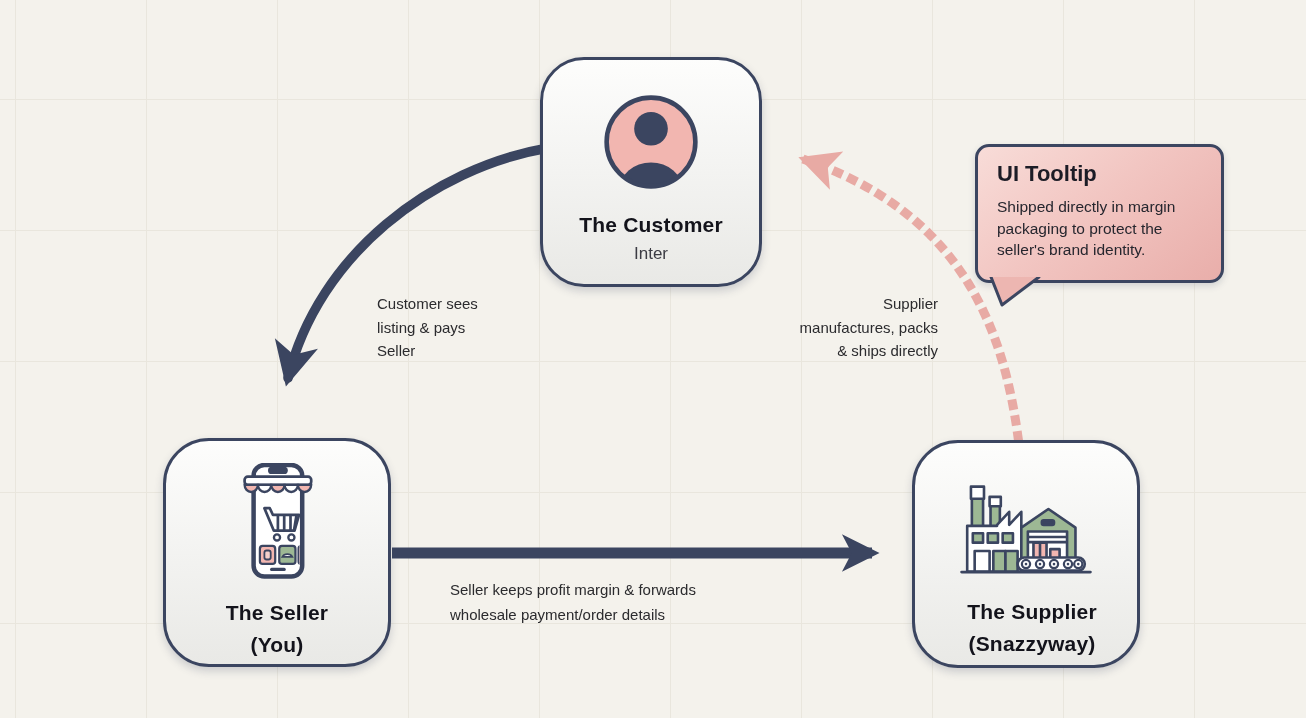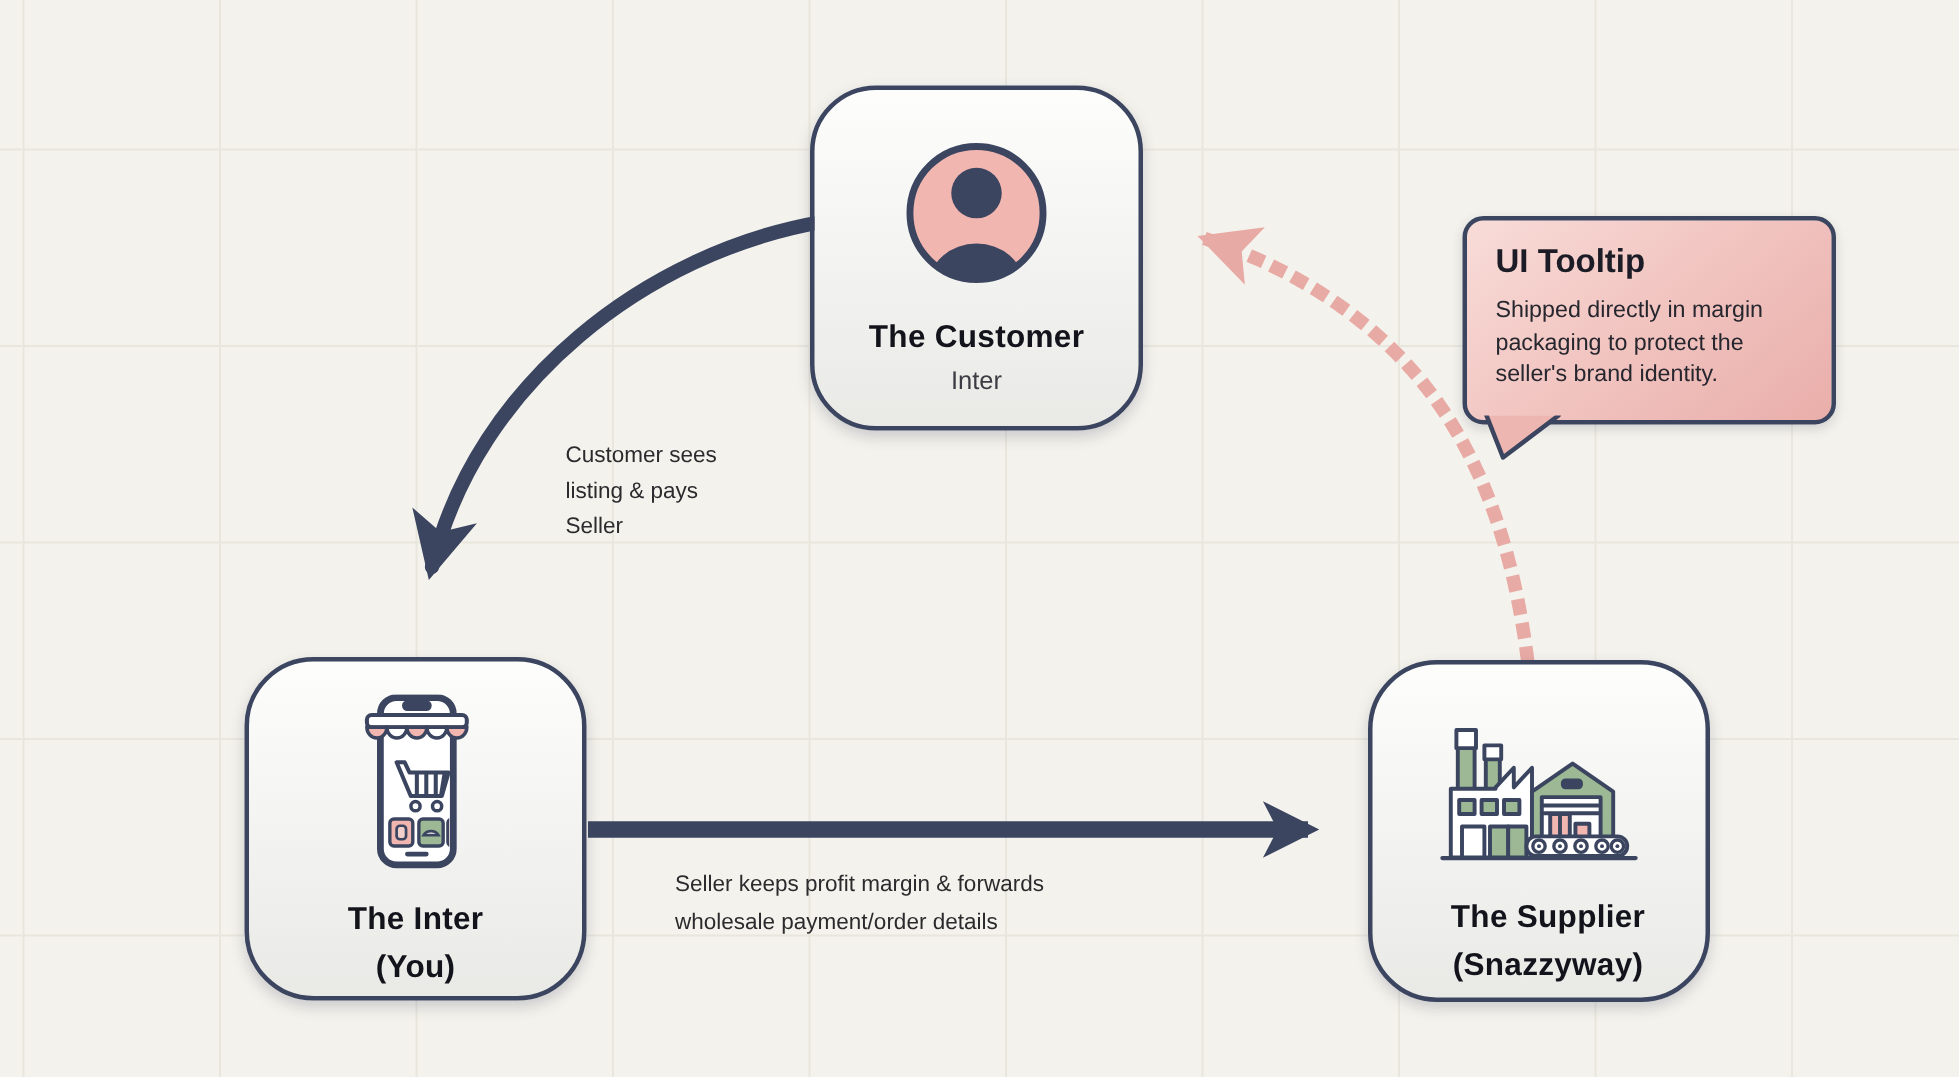--- a/index.html
+++ b/index.html
@@ -134,21 +134,21 @@
         <path d="M73.2 24 a7.4 8 0 0 0 14.8 0 Z" class="f-pink"></path>
       </g>
 
       <g class="f-none s-navy" stroke-width="3" stroke-linecap="round" stroke-linejoin="round">
         <path d="M36 50 h6 l3.5 7.5 h29 l-5 17.5 h-23 z"></path>
         <path d="M51 58.5 v15.5 M58 58.5 v15.5 M65 58.5 v15.5 M71.5 58.5 l-2.5 15.5"></path>
       </g>
       <circle cx="50" cy="82.5" r="3.4" class="f-white s-navy" stroke-width="2.6"></circle>
       <circle cx="66" cy="82.5" r="3.4" class="f-white s-navy" stroke-width="2.6"></circle>
     </svg>
-    <div class="card-title">The Inter
+    <div class="card-title">The Seller
 (You)</div>
   </div>
 
   <div class="card" id="node-supplier">
     <svg class="icon-factory" width="140" height="103" viewBox="0 0 150 110">
       <g class="s-navy" stroke-width="2.8" stroke-linejoin="round">
 
         <rect x="17" y="20" width="12" height="34" class="f-green"></rect>
         <rect x="16" y="8" width="14" height="13" class="f-white"></rect>
         <rect x="37" y="28" width="10" height="26" class="f-green"></rect>
@@ -187,20 +187,23 @@
       </g>
       <path d="M6 99.5 H144" class="f-none s-navy" stroke-width="3" stroke-linecap="round"></path>
     </svg>
     <div class="card-title">The Supplier
 (Snazzyway)</div>
   </div>
 
   <div class="edge-label" id="label-customer-seller">Customer sees
 listing &amp; pays
 Seller</div>
+  <div class="edge-label" id="label-supplier-customer">Supplier
+manufactures, packs
+&amp; ships directly</div>
   <div class="edge-label" id="label-seller-supplier">Seller keeps profit margin &amp; forwards
 wholesale payment/order details</div>
 
   <div class="tooltip">
     <div class="tooltip-title">UI Tooltip</div>
     <div class="tooltip-body">Shipped directly in margin packaging to protect the seller's brand identity.</div>
   </div>
   <svg class="tooltip-tail" width="52" height="32" viewBox="0 0 52 32">
     <path d="M2 0 L13 28 L50 0" fill="#edb6b1" class="s-navy" stroke-width="3" stroke-linecap="round" stroke-linejoin="round"></path>
   </svg>

